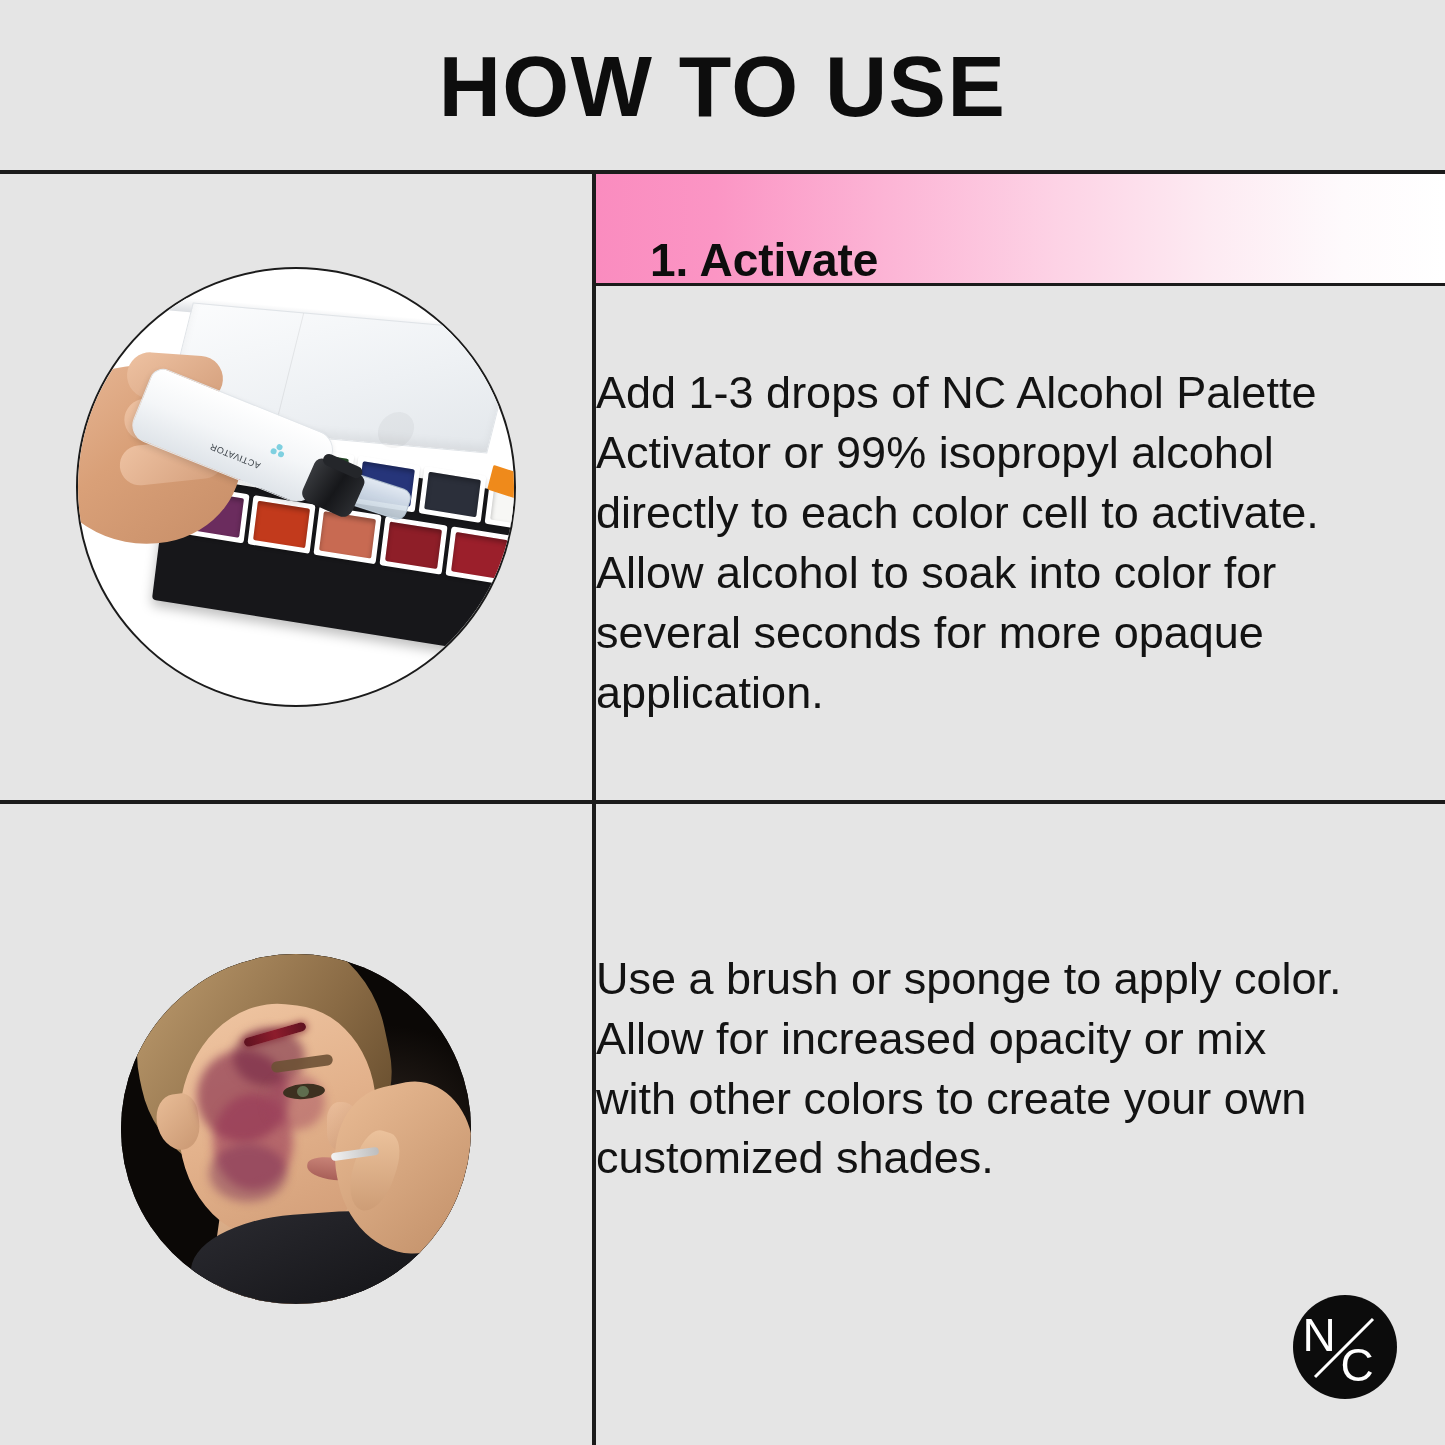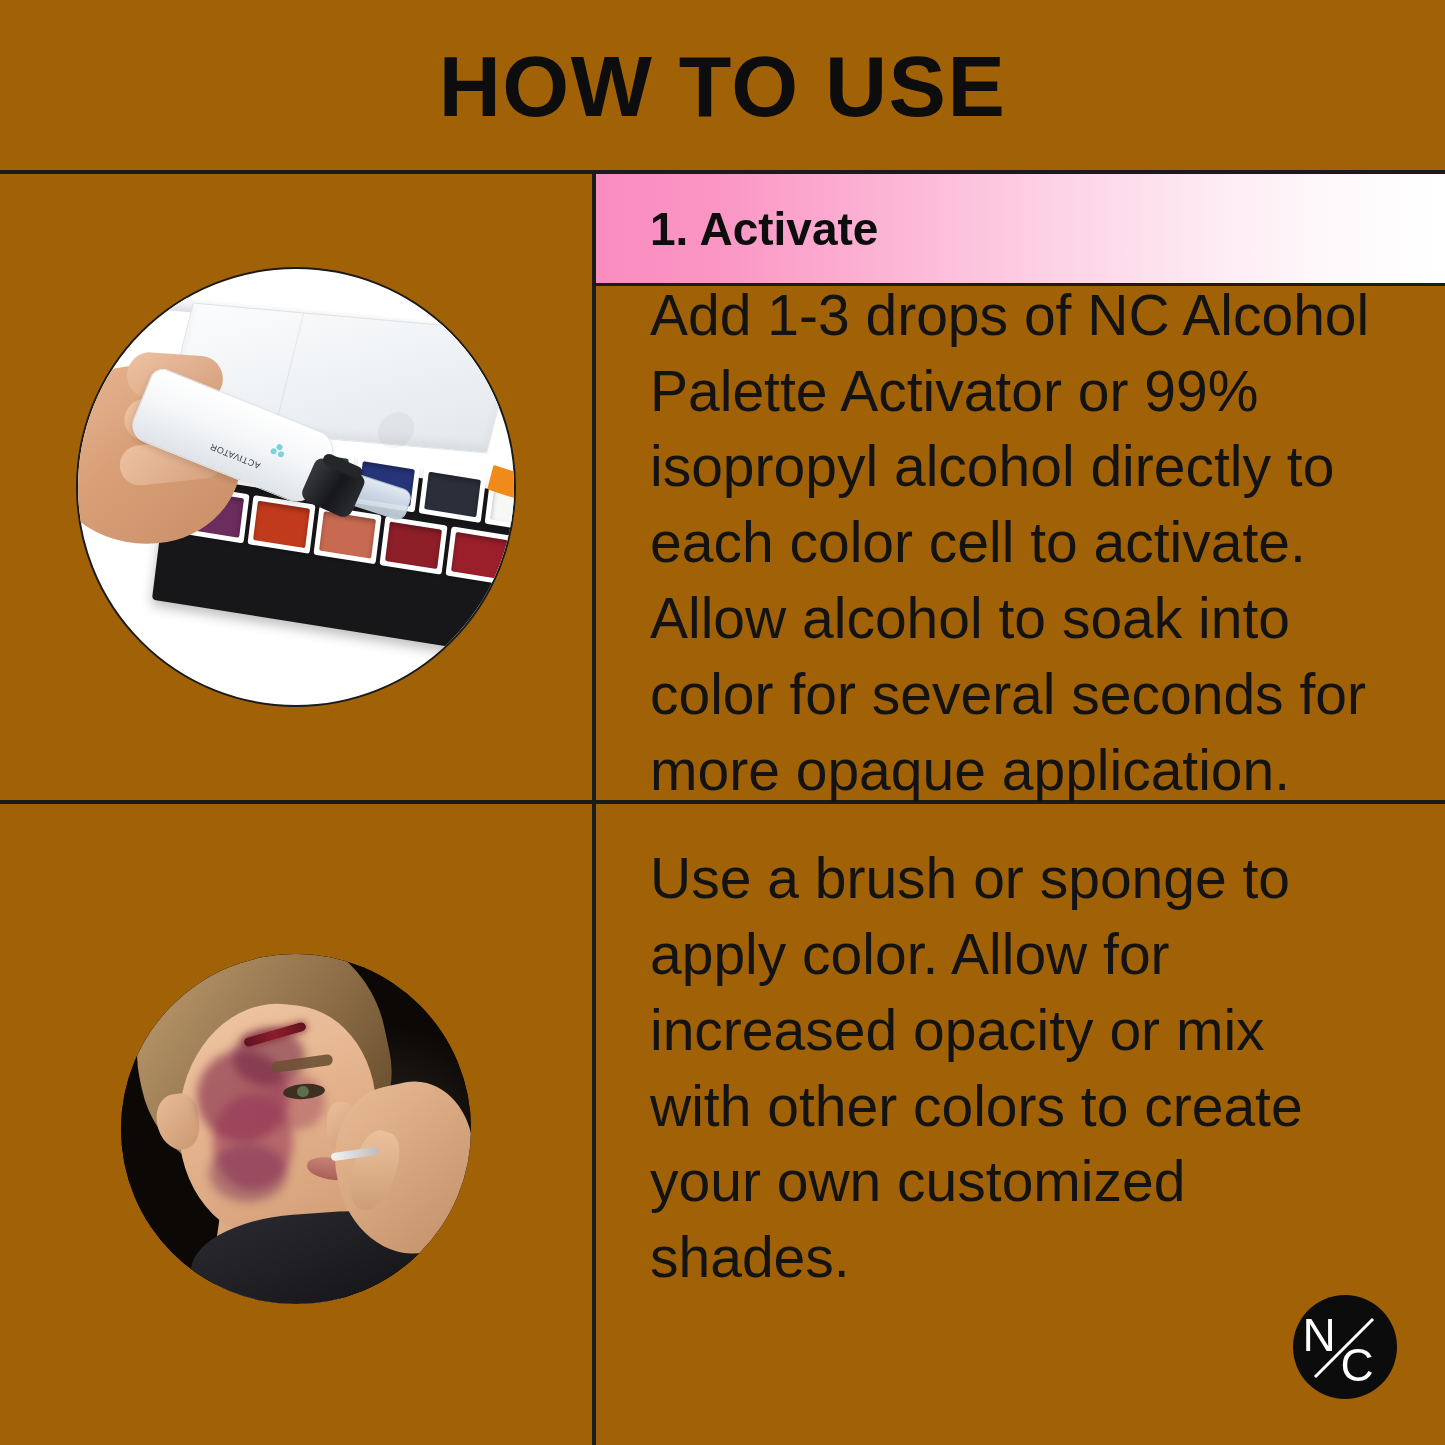--- a/index.html
+++ b/index.html
@@ -8,21 +8,21 @@
     background: #ffffff;
   }
   body {
     font-family: "Liberation Sans", sans-serif;
     -webkit-font-smoothing: antialiased;
   }
   #page {
     position: relative;
     width: 1445px;
     height: 1445px;
-    background: #a16207;
+    background: #e5e5e5;
     overflow: hidden;
   }
 
   
   #title-bar {
     position: absolute;
     left: 0; top: 0;
     width: 1445px; height: 172px;
     display: flex;
     align-items: center;
@@ -73,41 +73,40 @@
         #fa8cbf 0%,
         #fb95c4 14%,
         #fcb4d5 34%,
         #fdd2e5 54%,
         #fdeaf2 72%,
         #fefafc 88%,
         #ffffff 100%);
     border-bottom: 3px solid #1b1b1b;
     box-sizing: border-box;
     display: flex;
-    align-items: center;
+    align-items: flex-end;
   }
   .step-band-label {
     padding-left: 54px;
     font-size: 46px;
     font-weight: 700;
     color: #0d0d0d;
     line-height: 1;
     white-space: nowrap;
   }
 
   .step-body {
     position: relative;
     height: calc(100% - 112px);
     display: flex;
     align-items: center;
   }
   .step-text {
-    padding-left: 54px;
     padding-right: 70px;
-    font-size: 57px;
+    font-size: 45px;
     font-weight: 400;
     line-height: 1.33;
     color: #131313;
   }
   #step-2 .step-text { padding-right: 88px; }
 
   
   .photo-panel {
     position: absolute;
     left: 0;

